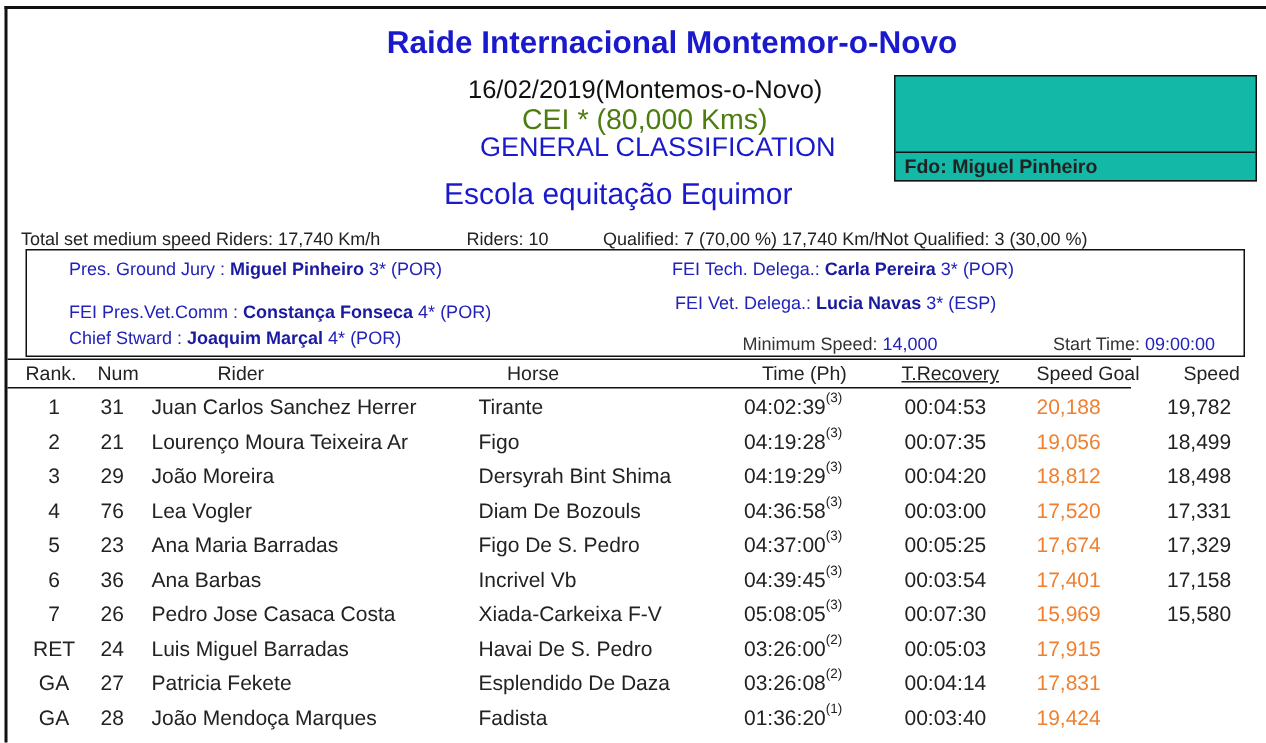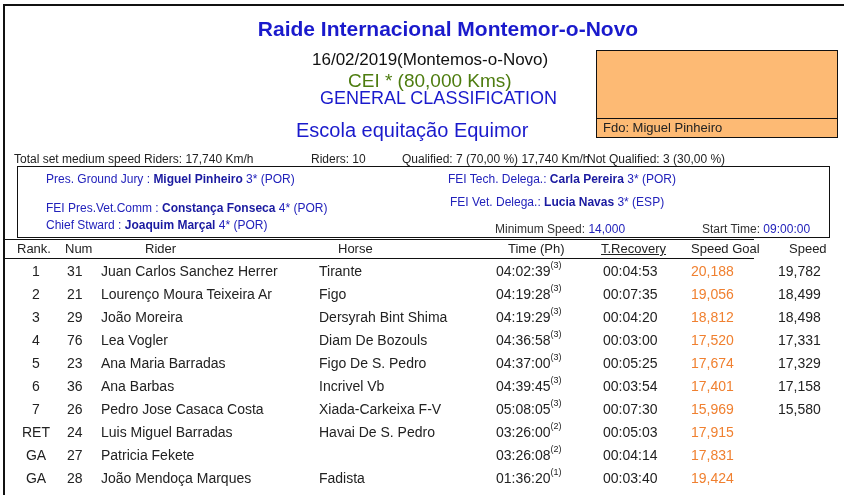--- a/index.html
+++ b/index.html
@@ -6,22 +6,22 @@
   body { width: 844px; height: 495px; position: relative; overflow: hidden;
          font-family: "Liberation Sans", sans-serif; color: #222; }
   .frame { position: absolute; left: 3px; top: 4px; width: 850px; height: 500px;
            border-left: 2px solid #111; border-top: 2px solid #111; box-sizing: border-box; }
   .abs { position: absolute; white-space: nowrap; }
   .title { left: 0; width: 896px; top: 17px; text-align: center; font-size: 21px; font-weight: bold; color: #1a1acc; }
   .date { left: 312px; top: 50px; font-size: 17px; color: #111; }
   .cei { left: 348px; top: 70px; font-size: 19px; color: #4d7c0f; }
   .gc { left: 320px; top: 88px; font-size: 18px; color: #1a1acc; }
   .escola { left: 296px; top: 119px; font-size: 20px; color: #1a1acc; }
-  .logo-box { position: absolute; left: 596px; top: 50px; width: 242px; height: 88px;
-              border: 1.5px solid #111; background: #fdba74; box-sizing: border-box; }
+  .logo-box { position: absolute; left: 596px; top: 50px; width: 242px; height: 71px;
+              border: 1.5px solid #111; background: #14b8a6; box-sizing: border-box; font-weight: bold; }
   .logo-box .fdo { position: absolute; left: 0; right: 0; bottom: 0; height: 18px;
                    border-top: 1.5px solid #111; font-size: 13px; color: #222; padding-left: 6px; line-height: 17px; }
   .stats { top: 152px; font-size: 12px; color: #222; }
   .jury { position: absolute; left: 17px; top: 166px; width: 813px; height: 72px;
           border: 1.5px solid #111; box-sizing: border-box; }
   .jl { position: absolute; font-size: 12px; color: #2222bb; white-space: nowrap; }
   .jl b { color: #1a1aa0; }
   .jl .plain { color: #333; }
   .hdr { position: absolute; left: 5px; width: 749px; top: 239px; height: 20px;
          border-top: 1.5px solid #111; border-bottom: 1.5px solid #111; box-sizing: border-box; }
@@ -172,20 +172,21 @@
     <span class="c-horse">Havai De S. Pedro</span>
     <span class="c-time"><span style="position:static">03:26:00</span><sup>(2)</sup></span>
     <span class="c-rec">00:05:03</span>
     <span class="c-sg sg">17,915</span>
     <span class="c-sp"></span>
   </div>
   <div class="row" style="top:447px;">
     <span class="c-rank">GA</span>
     <span class="c-num">27</span>
     <span class="c-rider">Patricia Fekete</span>
+    <span class="c-horse">Esplendido De Daza</span>
     <span class="c-time"><span style="position:static">03:26:08</span><sup>(2)</sup></span>
     <span class="c-rec">00:04:14</span>
     <span class="c-sg sg">17,831</span>
     <span class="c-sp"></span>
   </div>
   <div class="row" style="top:470px;">
     <span class="c-rank">GA</span>
     <span class="c-num">28</span>
     <span class="c-rider">João Mendoça Marques</span>
     <span class="c-horse">Fadista</span>

